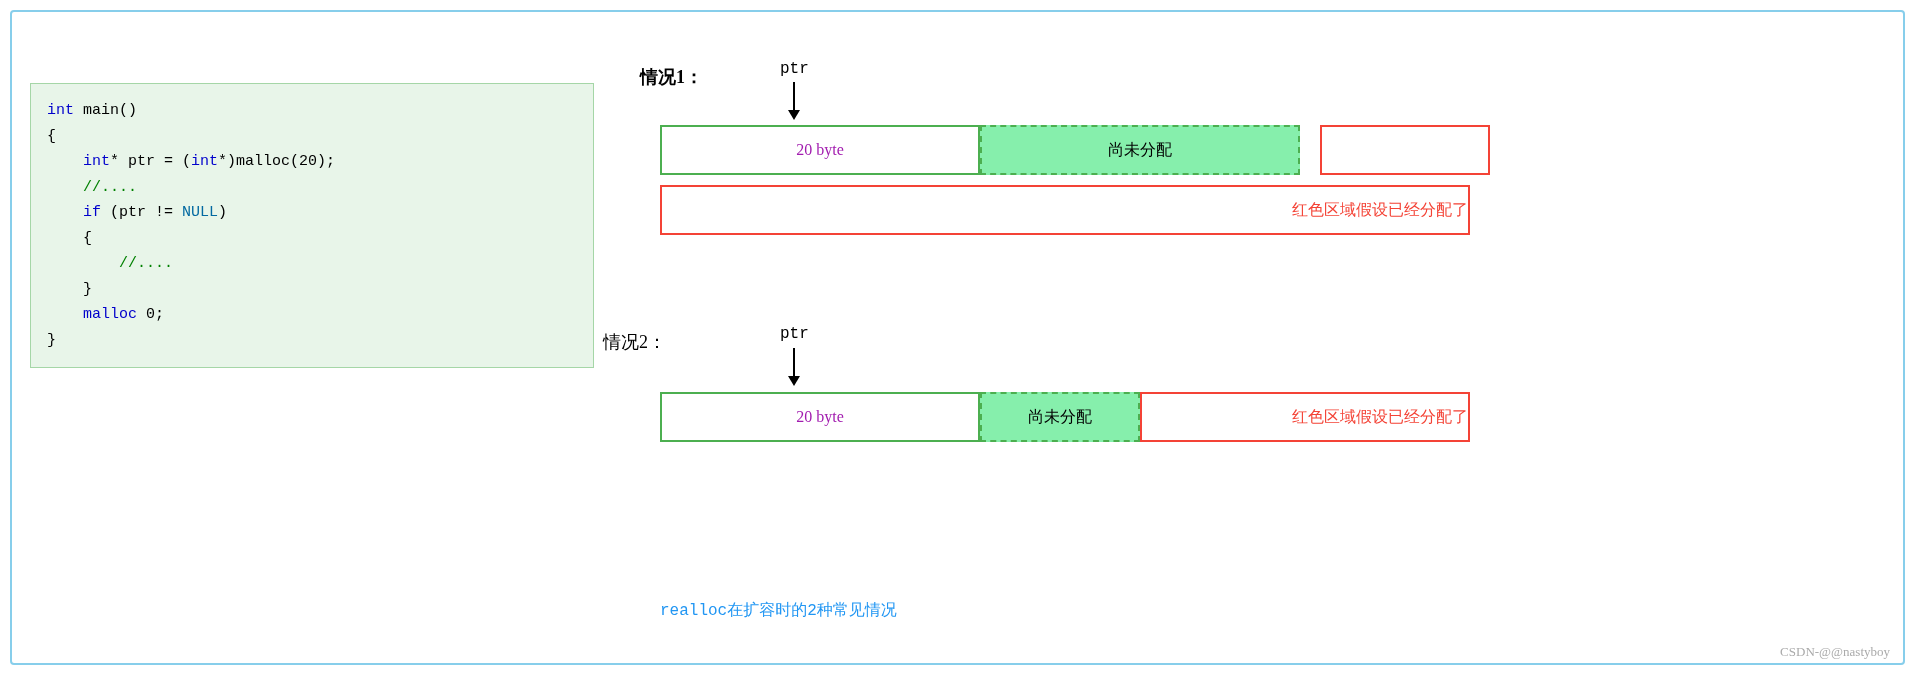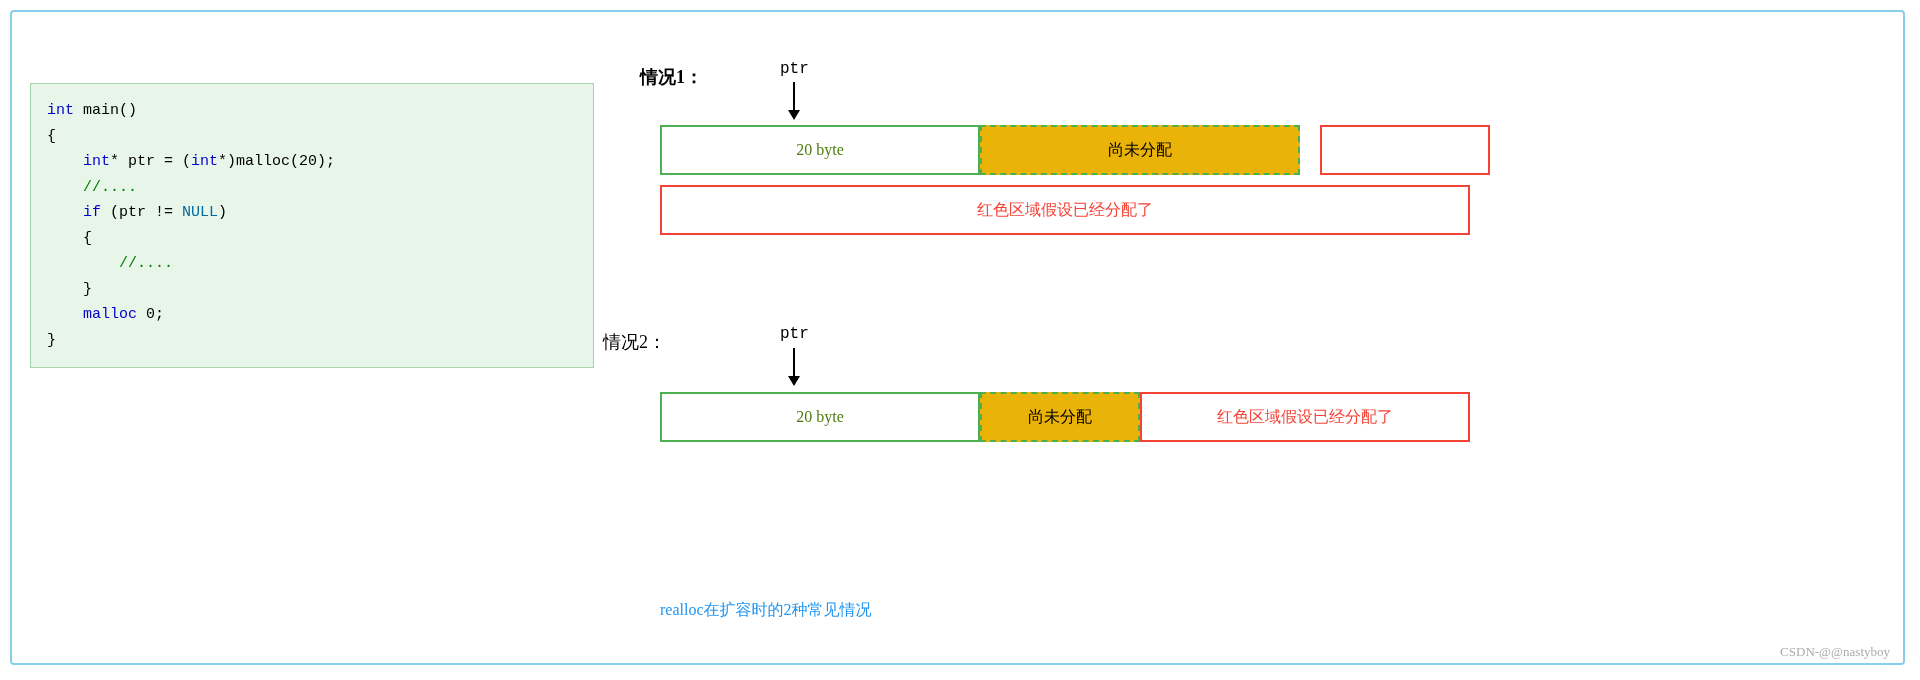--- a/index.html
+++ b/index.html
@@ -81,50 +81,50 @@
       align-items: stretch;
     }
 
     .box-green-solid {
       border: 2px solid #4caf50;
       display: flex;
       align-items: center;
       justify-content: center;
       font-family: SimSun, serif;
       font-size: 16px;
-      color: #4d7c0f;
+      color: #a21caf;
       background: #fff;
     }
     .box-green-dashed {
       border: 2px dashed #4caf50;
       display: flex;
       align-items: center;
       justify-content: center;
       font-family: SimSun, serif;
       font-size: 16px;
       color: #000;
-      background: #eab308;
+      background: #86efac;
     }
     .box-red-solid {
       border: 2px solid #f44336;
       display: flex;
       align-items: center;
-      justify-content: center;
+      justify-content: flex-end;
       font-family: Liberation Serif, serif;
       font-size: 16px;
       color: #000;
       background: #fff;
     }
     .box-red-solid-label {
       color: #f44336;
     }
 
     .caption {
       position: absolute;
-      font-family: Liberation Serif, serif;
+      font-family: Liberation Mono, monospace;
       font-size: 16px;
       color: #2196f3;
     }
     .watermark {
       position: absolute;
       font-family: SimSun, serif;
       font-size: 13px;
       color: #aaa;
     }
   </style>

